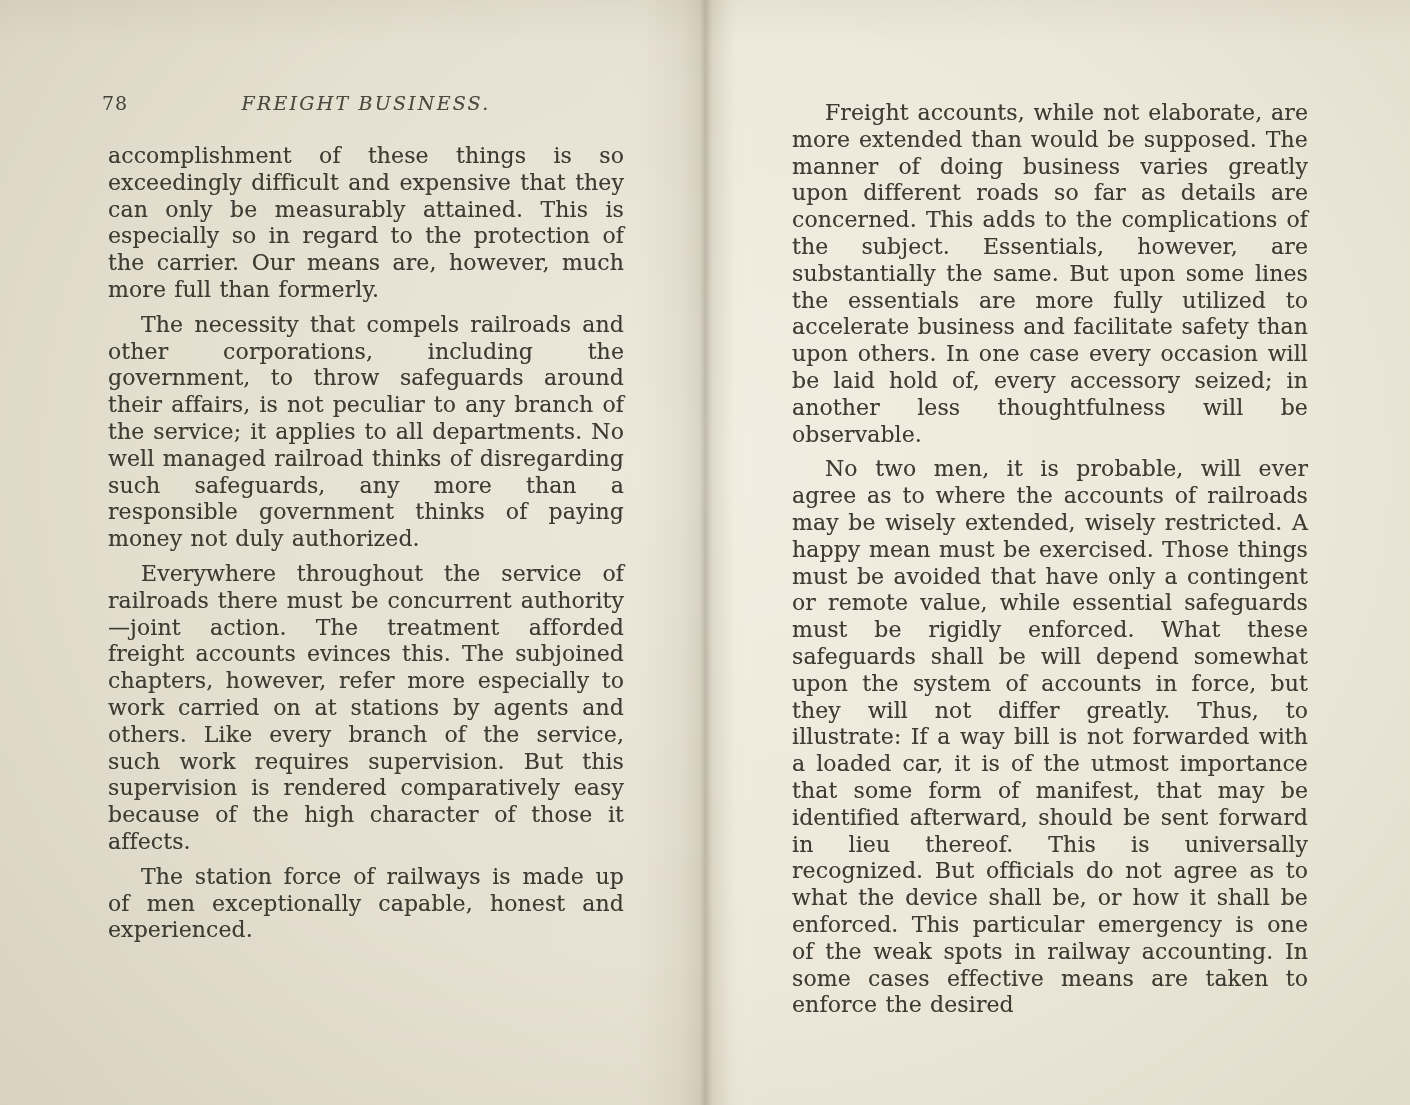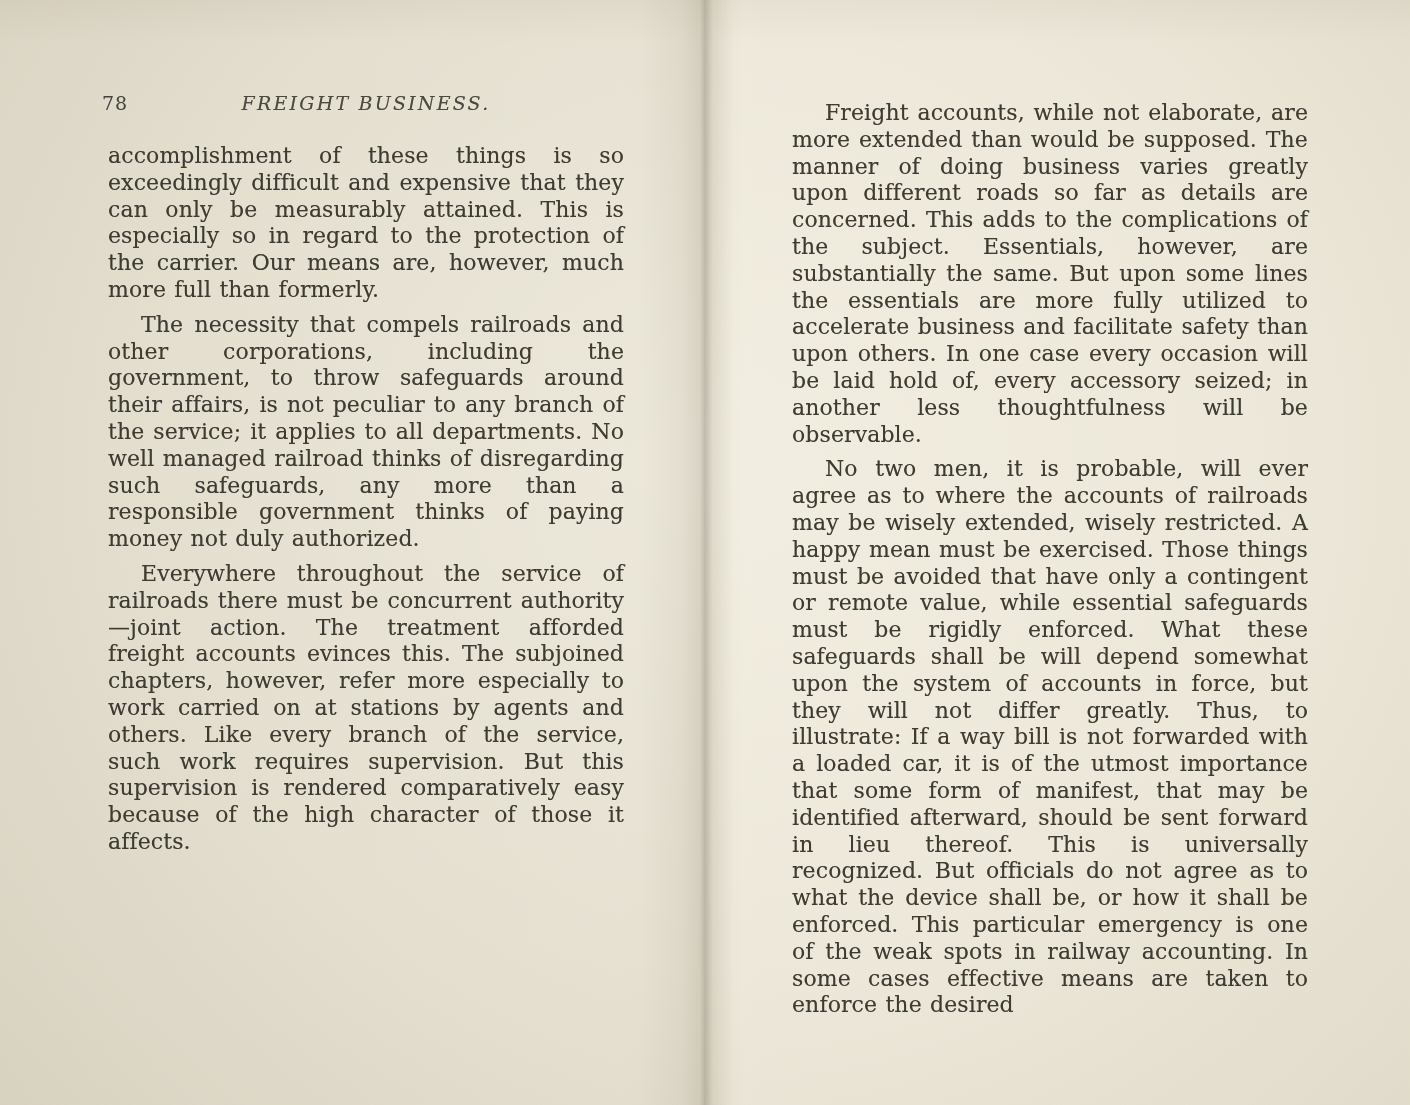--- a/index.html
+++ b/index.html
@@ -100,20 +100,21 @@
 
   <section class="page page-left">
     <header class="head">
       <span class="pagenum pn-left">78</span>
       <span class="running">FREIGHT BUSINESS.</span>
     </header>
     <div class="body-text">
       <p class="para cont">accomplishment of these things is so exceedingly difficult and expensive that they can only be measurably attained. This is especially so in regard to the protection of the carrier. Our means are, however, much more full than formerly.</p>
       <p class="para">The necessity that compels railroads and other corporations, including the government, to throw safeguards around their affairs, is not peculiar to any branch of the service; it applies to all departments. No well managed railroad thinks of disregarding such safeguards, any more than a responsible government thinks of paying money not duly authorized.</p>
       <p class="para">Everywhere throughout the service of railroads there must be concurrent authority—joint action. The treatment afforded freight accounts evinces this. The subjoined chapters, however, refer more especially to work carried on at stations by agents and others. Like every branch of the service, such work requires supervision. But this supervision is rendered comparatively easy because of the high character of those it affects.</p>
+      <p class="para">The station force of railways is made up of men exceptionally capable, honest and experienced.</p>
     </div>
   </section>
 
   <section class="page page-right">
     <div class="body-text">
       <p class="para">Freight accounts, while not elaborate, are more extended than would be supposed. The manner of doing business varies greatly upon different roads so far as details are concerned. This adds to the complications of the subject. Essentials, however, are substantially the same. But upon some lines the essentials are more fully utilized to accelerate business and facilitate safety than upon others. In one case every occasion will be laid hold of, every accessory seized; in another less thoughtfulness will be observable.</p>
       <p class="para">No two men, it is probable, will ever agree as to where the accounts of railroads may be wisely extended, wisely restricted. A happy mean must be exercised. Those things must be avoided that have only a contingent or remote value, while essential safeguards must be rigidly enforced. What these safeguards shall be will depend somewhat upon the system of accounts in force, but they will not differ greatly. Thus, to illustrate: If a way bill is not forwarded with a loaded car, it is of the utmost importance that some form of manifest, that may be identified afterward, should be sent forward in lieu thereof. This is universally recognized. But officials do not agree as to what the device shall be, or how it shall be enforced. This particular emergency is one of the weak spots in railway accounting. In some cases effective means are taken to enforce the desired</p>
     </div>
   </section>
 

